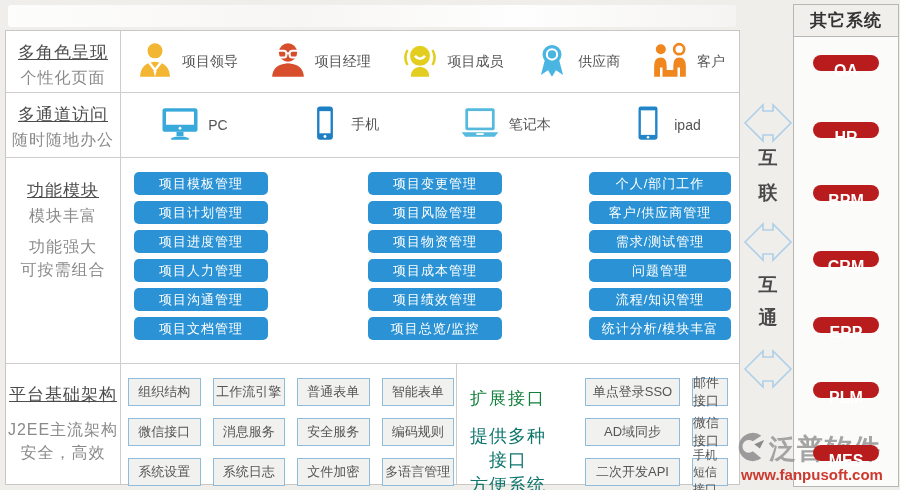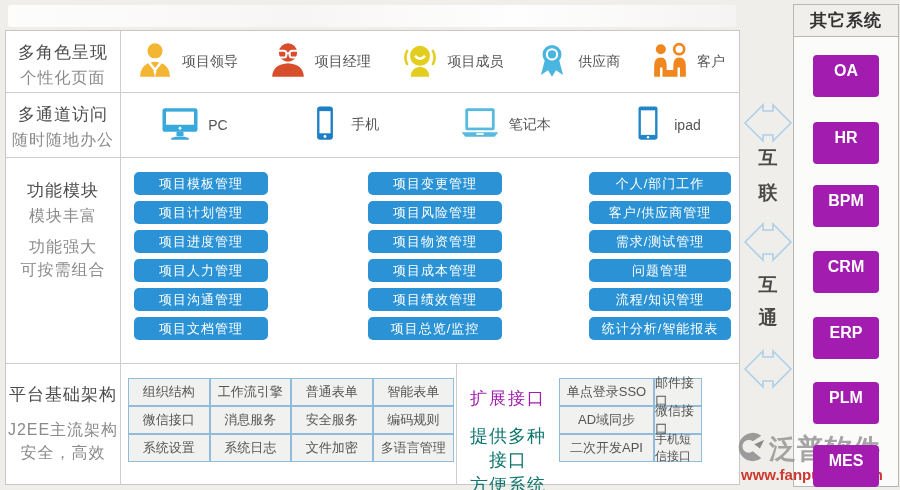--- a/index.html
+++ b/index.html
@@ -14,50 +14,50 @@
   .top-band{left:8px;top:5px;width:728px;height:22px;
     background:linear-gradient(90deg,#fdfdfc 0%,#f7f6f4 40%,#fefefe 70%,#f5f4f2 100%);
     border-radius:3px;}
   
   .main-box{left:5px;top:30px;width:735px;height:455px;background:#ffffff;
     border:1px solid #c9c7c4;box-sizing:border-box;}
   .hdiv{position:absolute;left:0;width:100%;height:1px;background:#cfcdca;}
   .vdiv{position:absolute;width:1px;background:#cfcdca;}
   
   .side{position:absolute;left:0;width:114px;text-align:center;}
-  .side-title{font-size:17px;color:#4c4c4c;letter-spacing:1px;}
+  .side-title{font-size:17px;color:#4c4c4c;letter-spacing:1px;text-decoration:underline;}
   .side-sub{font-size:16px;color:#8a8a8a;margin-top:4px;letter-spacing:1px;}
   
   .flex-row{position:absolute;left:114px;width:620px;display:flex;
     align-items:center;justify-content:space-around;}
   .actor{display:flex;align-items:center;gap:7px;}
   .actor-label{font-size:14px;color:#555;}
   
   .mod-col{position:absolute;display:flex;flex-direction:column;gap:6px;}
   .btn-blue{height:23px;line-height:23px;border-radius:5px;background:#2b93d5;
     color:#fff;font-size:13px;text-align:center;letter-spacing:1px;cursor:pointer;}
   
-  .grid{position:absolute;display:grid;gap:0;}
+  .grid{position:absolute;display:grid;gap:12px;}
   .cell{background:#f1f1f0;border:1px solid #90bcdc;box-sizing:border-box;
     display:flex;align-items:center;justify-content:center;
     font-size:13px;color:#555;height:28px;}
-  .ext-title{font-size:17px;color:#a21caf;letter-spacing:2px;}
+  .ext-title{font-size:17px;color:#15803d;letter-spacing:2px;}
   .ext-sub{font-size:18px;color:#0f766e;letter-spacing:1px;margin-top:3px;}
   
   .ic-char{position:absolute;left:743px;width:50px;text-align:center;
     font-size:19px;font-weight:bold;color:#4a4a4a;}
   .ic-arrow{position:absolute;left:743px;width:50px;height:52px;}
   
   .right-panel{left:793px;top:4px;width:106px;height:483px;background:#fbfbfa;
     border:1px solid #b9b7b4;box-sizing:border-box;}
   .rp-header{height:31px;line-height:31px;text-align:center;background:#f1efec;
     border-bottom:1px solid #b9b7b4;font-size:17px;font-weight:bold;color:#333;
     letter-spacing:1px;}
-  .sys-btn{position:absolute;left:19px;width:66px;height:42px;line-height:31px;
-    border-radius:4px;background:#a21caf;color:#fff;font-size:16px;font-weight:bold;
+  .sys-btn{position:absolute;left:19px;width:66px;height:16px;line-height:31px;
+    border-radius:11px;background:#b91c1c;color:#fff;font-size:16px;font-weight:bold;
     text-align:center;cursor:pointer;}
   
   .watermark{left:733px;top:430px;width:170px;z-index:5;}
   .wm-row{display:flex;align-items:center;gap:2px;}
   .wm-brand{font-size:27px;font-weight:bold;color:#9b9b9b;letter-spacing:1px;opacity:.9;}
   .wm-url{font-size:15px;font-weight:bold;color:#cc3a2f;margin-top:-2px;margin-left:8px;}
   .mes-top{z-index:10;}
 </style>
 </head>
 <body>
@@ -211,21 +211,21 @@
     <div class="btn-blue">项目成本管理</div>
     <div class="btn-blue">项目绩效管理</div>
     <div class="btn-blue">项目总览/监控</div>
   </div>
   <div class="mod-col" style="left:583px;top:141px;width:142px">
     <div class="btn-blue">个人/部门工作</div>
     <div class="btn-blue">客户/供应商管理</div>
     <div class="btn-blue">需求/测试管理</div>
     <div class="btn-blue">问题管理</div>
     <div class="btn-blue">流程/知识管理</div>
-    <div class="btn-blue">统计分析/智能报表</div>
+    <div class="btn-blue">统计分析/模块丰富</div>
   </div>
 
   <div class="grid" style="left:122px;top:347px;width:326px;grid-template-columns:repeat(4,1fr)">
     <div class="cell">组织结构</div>
     <div class="cell">工作流引擎</div>
     <div class="cell">普通表单</div>
     <div class="cell">智能表单</div>
     <div class="cell">微信接口</div>
     <div class="cell">消息服务</div>
     <div class="cell">安全服务</div>
@@ -234,21 +234,21 @@
     <div class="cell">系统日志</div>
     <div class="cell">文件加密</div>
     <div class="cell">多语言管理</div>
   </div>
 
   <div class="abs" style="left:456px;top:356px;width:92px;text-align:center;position:absolute">
     <div class="ext-title">扩展接口</div>
     <div class="ext-sub" style="margin-top:14px">提供多种接口</div>
     <div class="ext-sub" style="margin-top:1px">方便系统集成</div>
   </div>
-  <div class="grid" style="left:553px;top:347px;width:143px;grid-template-columns:95px 1fr">
+  <div class="grid" style="left:579px;top:347px;width:143px;grid-template-columns:95px 1fr">
     <div class="cell">单点登录SSO</div>
     <div class="cell">邮件接口</div>
     <div class="cell">AD域同步</div>
     <div class="cell">微信接口</div>
     <div class="cell">二次开发API</div>
     <div class="cell" style="font-size:12px">手机短信接口</div>
   </div>
 </div>
 
 <div class="abs ic-arrow" style="top:97px">

